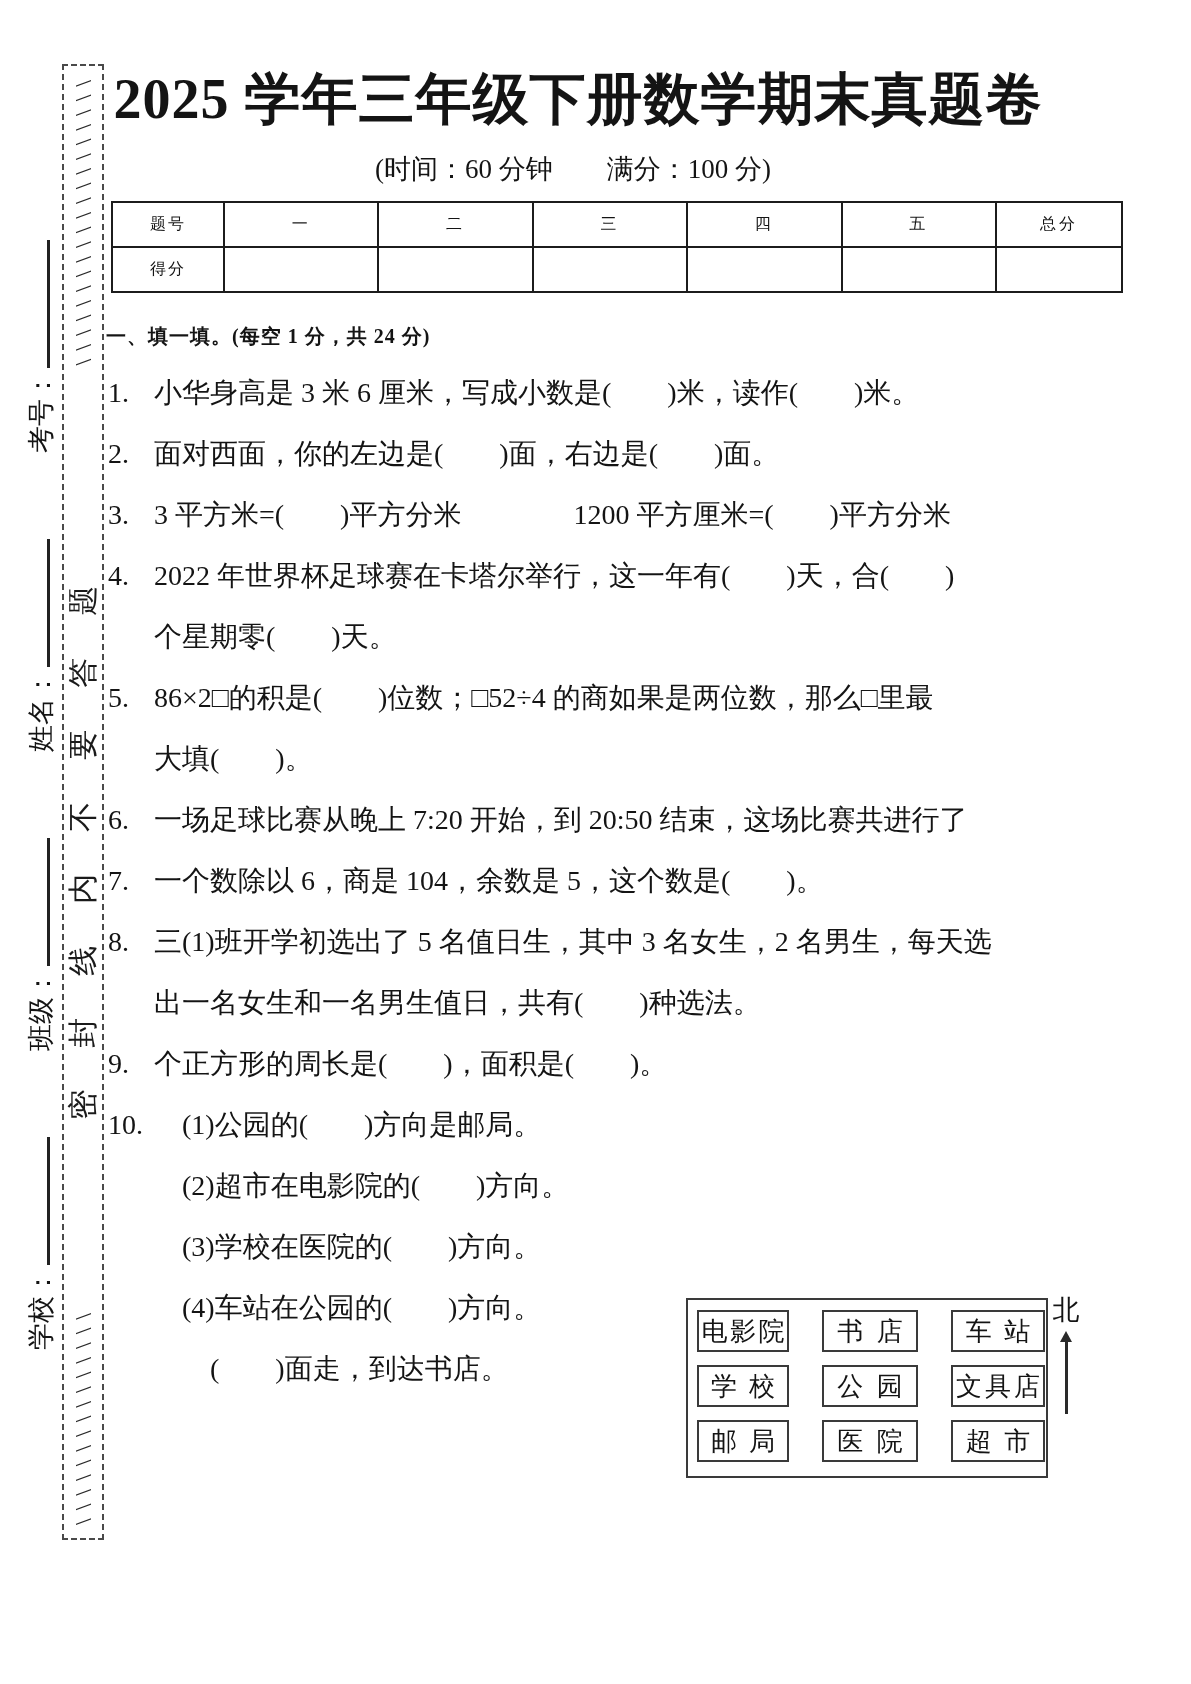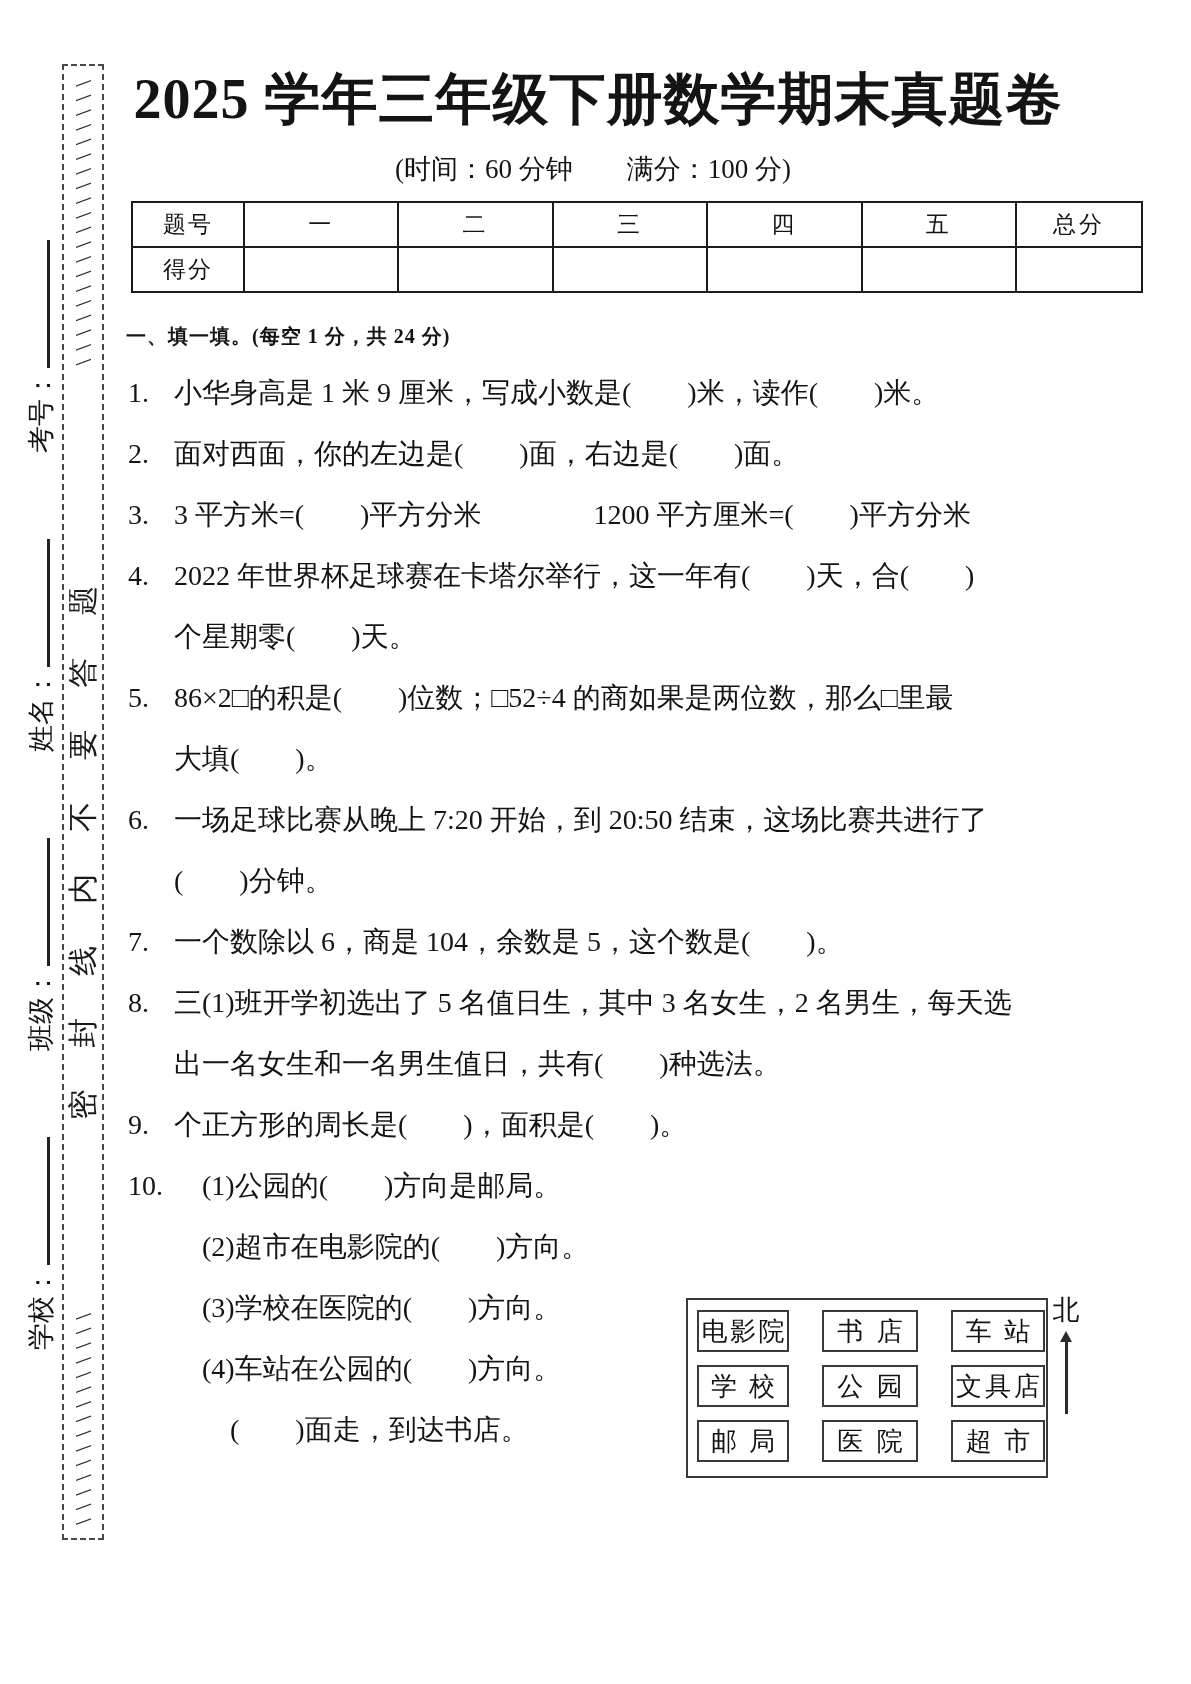--- a/index.html
+++ b/index.html
@@ -17,26 +17,26 @@
 
   .seal-strip { position:absolute; left:62px; top:64px; width:42px; height:1476px; border:2px dashed #4a4a4a; }
   .seal-inner { position:absolute; left:50%; top:50%; width:1462px; height:38px;
     transform:translate(-50%,-50%) rotate(-90deg);
     display:flex; justify-content:space-between; align-items:center;
     white-space:nowrap; padding:0 8px; }
   .slash-run { font-size:24px; color:#2a2a2a; white-space:pre; letter-spacing:1px; }
   .seal-text { font-size:30px; letter-spacing:42px; color:#1a1a1a; padding-left:14px; white-space:pre; }
 
   
-  .main { position:absolute; left:128px; top:0; width:1060px; }
+  .main { position:absolute; left:108px; top:0; width:1060px; }
   h1.title { font-size:56px; font-weight:bold; text-align:center; margin:68px 120px 0 0; line-height:1.12; letter-spacing:1px; }
   .subtitle { font-size:27px; text-align:center; margin:20px 130px 12px 0; white-space:pre; }
 
   table.score-table { border-collapse:collapse; table-layout:fixed; width:1012px; margin:14px 0 0 3px; }
-  .score-table td { border:2.5px solid #1c1c1c; height:45px; text-align:center; font-size:23px; letter-spacing:3px; }
+  .score-table td { border:2.5px solid #1c1c1c; height:45px; text-align:center; font-size:16px; letter-spacing:3px; }
   .score-table td.first-col { width:112px; letter-spacing:2px; }
   .score-table td.last-col { width:126px; }
 
   h2.sec { font-size:20px; font-weight:bold; margin:30px 0 8px -2px; letter-spacing:1px; white-space:pre; }
 
   .questions { margin-top:12px; }
   .q { display:flex; }
   .q-num { width:46px; flex:none; font-size:28px; line-height:61px; }
   .q-body { flex:1; }
   .q-line { font-size:28px; line-height:61px; white-space:pre; }
@@ -111,21 +111,21 @@
           </tr>
         </tbody>
     </table>
 
     <h2 class="sec">一、填一填。(每空 1 分，共 24 分)</h2>
 
     <div class="questions" id="question-list">
         <div class="q">
           <div class="q-num">1.</div>
           <div class="q-body">
-            <div class="q-line">小华身高是 1 米 9 厘米，写成小数是(　　)米，读作(　　)米。</div>
+            <div class="q-line">小华身高是 3 米 6 厘米，写成小数是(　　)米，读作(　　)米。</div>
           </div>
         </div>
         <div class="q">
           <div class="q-num">2.</div>
           <div class="q-body">
             <div class="q-line">面对西面，你的左边是(　　)面，右边是(　　)面。</div>
           </div>
         </div>
         <div class="q">
           <div class="q-num">3.</div>
@@ -144,21 +144,20 @@
           <div class="q-num">5.</div>
           <div class="q-body">
             <div class="q-line">86×2□的积是(　　)位数；□52÷4 的商如果是两位数，那么□里最</div>
             <div class="q-line">大填(　　)。</div>
           </div>
         </div>
         <div class="q">
           <div class="q-num">6.</div>
           <div class="q-body">
             <div class="q-line">一场足球比赛从晚上 7:20 开始，到 20:50 结束，这场比赛共进行了</div>
-            <div class="q-line">(　　)分钟。</div>
           </div>
         </div>
         <div class="q">
           <div class="q-num">7.</div>
           <div class="q-body">
             <div class="q-line">一个数除以 6，商是 104，余数是 5，这个数是(　　)。</div>
           </div>
         </div>
         <div class="q">
           <div class="q-num">8.</div>

